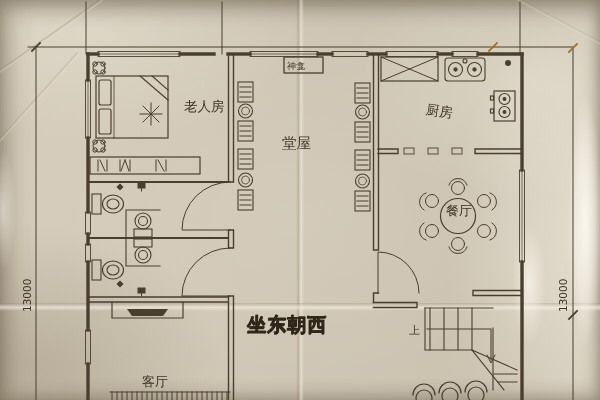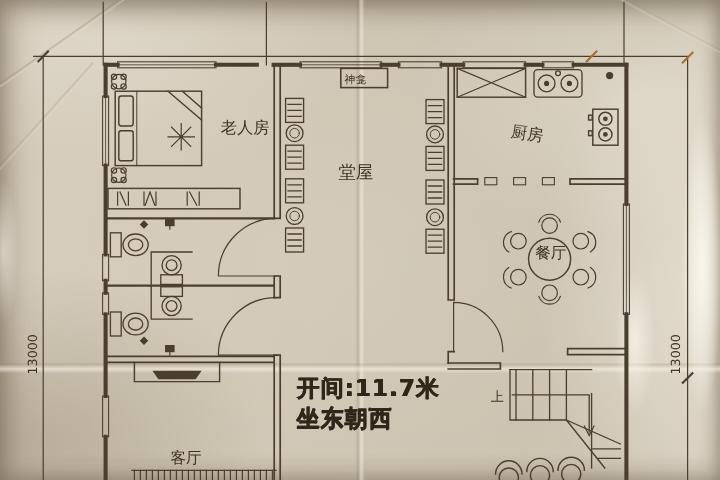--- a/index.html
+++ b/index.html
@@ -290,16 +290,15 @@
     <text class="lbl" x="184" y="111" font-size="13.5">老人房</text>
     <text class="lbl" x="282" y="148" font-size="14.5">堂屋</text>
     <text class="lbl" x="426" y="116" font-size="13.5" transform="rotate(8 440 110)">厨房</text>
     <text class="lbl" x="446" y="215" font-size="13">餐厅</text>
     <text class="lbl" x="142" y="386" font-size="13">客厅</text>
     <text class="lbl" x="287" y="69" font-size="9">神龛</text>
     <text class="lbl" x="409" y="334" font-size="11">上</text>
   </svg>
 
   <div class="specs">
-    <div>开间:11.7米</div>
     <div>坐东朝西</div>
   </div>
 </div>
 
 </body></html>

